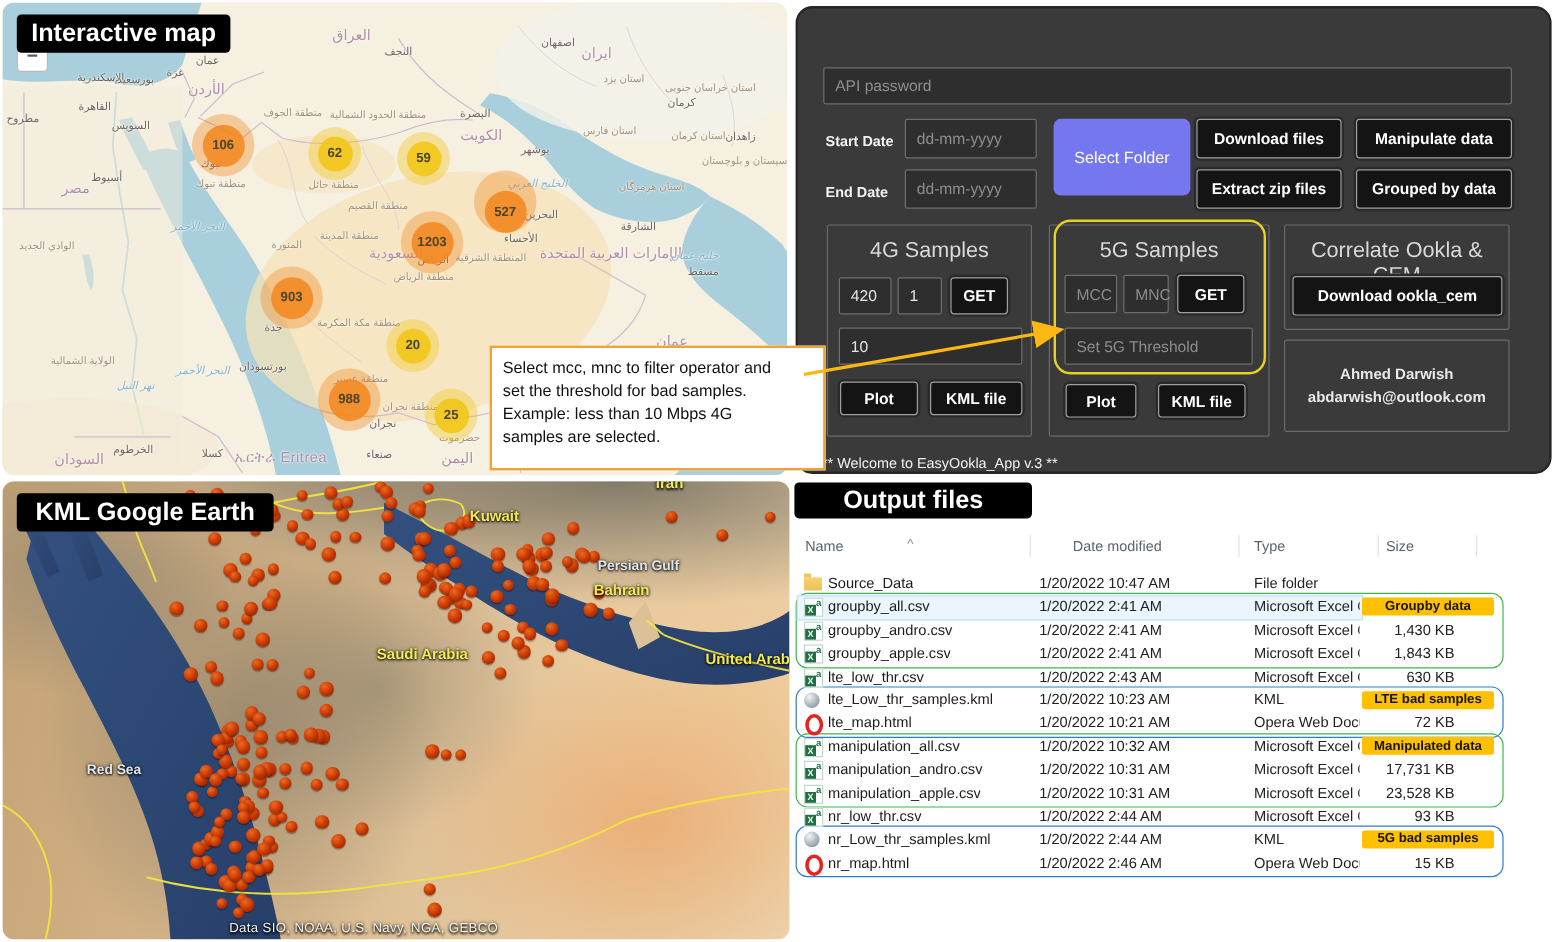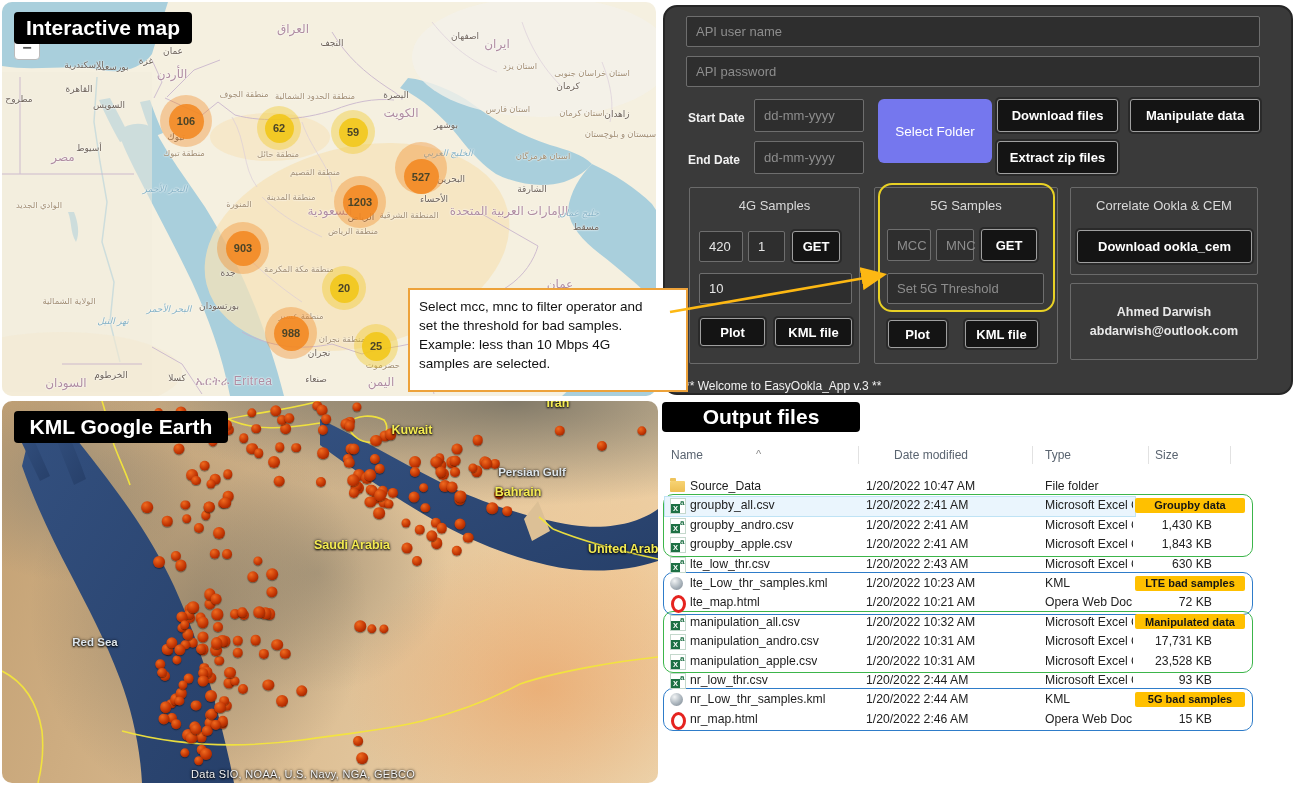--- a/index.html
+++ b/index.html
@@ -36,21 +36,21 @@
   #panel{position:absolute;left:663px;top:5px;width:630px;height:390px;background:#3a3a3a;
          border:2px solid #262626;border-radius:14px;box-sizing:border-box;z-index:1;}
   #panel *{box-sizing:border-box;}
   .inp{position:absolute;background:#2e2e2e;border:1px solid #6e6e6e;border-radius:2px;
        font-size:13px;padding:0 9px;display:flex;align-items:center;color:#e6e6e6;}
   .inp .ph{color:#8d8d8d;}
   .dbtn{position:absolute;background:#141414;border:1px solid #9f9f9f;border-radius:3px;color:#fff;
         font-weight:700;font-size:13px;display:flex;align-items:center;justify-content:center;
         cursor:pointer;box-shadow:0 0 0 2px #2a2a2a;}
   .grp{position:absolute;border:1px solid #6a6a6a;border-radius:2px;}
-  .grp-title{position:absolute;width:100%;text-align:center;color:#d9d9d9;font-size:13px;}
+  .grp-title{position:absolute;width:100%;text-align:center;color:#d9d9d9;font-size:18px;}
   .plbl{position:absolute;color:#f2f2f2;font-size:12px;font-weight:600;}
   #selfolder{position:absolute;background:#7577ee;border:none;border-radius:6px;color:#fff;
              font-size:13.5px;display:flex;align-items:center;justify-content:center;cursor:pointer;}
   #hl5g{position:absolute;border:2px solid #e8d125;border-radius:14px;z-index:6;pointer-events:none;}
   #contact{position:absolute;border:1px solid #6a6a6a;border-radius:2px;color:#e8e8e8;
            display:flex;flex-direction:column;align-items:center;justify-content:center;
            font-size:12.5px;line-height:1.45;font-weight:600;}
   #welcome{position:absolute;color:#f0f0f0;font-size:12px;}
 
   
@@ -244,40 +244,38 @@
         <div class="cluster orange lg" style="left: 289px; top: 331px;">
           <div class="ci">988</div>
         </div>
         <div class="cluster yellow sm" style="left: 374px; top: 344px;">
           <div class="ci">25</div>
         </div>
       </div>
   </div>
 
   <div id="panel">
-    <div class="inp" style="left:21px;top:9px;width:574px;height:31px;">
-        <span class="ph">API user name</span>
-      </div>
     <div class="inp" style="left:21px;top:49px;width:574px;height:31px;">
         <span class="ph">API password</span>
       </div>
 
     <div class="plbl" style="left:23px;top:104px;">Start Date</div>
     <div class="inp" style="left:89px;top:92px;width:110px;height:33px;">
         <span class="ph">dd-mm-yyyy</span>
       </div>
     <div class="plbl" style="left:23px;top:146px;">End Date</div>
     <div class="inp" style="left:89px;top:134px;width:110px;height:33px;">
         <span class="ph">dd-mm-yyyy</span>
       </div>
 
     <div id="selfolder" style="left:213px;top:92px;width:114px;height:64px;">Select Folder</div>
     <button class="dbtn" style="left:332px;top:92px;width:121px;height:33px;">Download files</button>
     <button class="dbtn" style="left:465px;top:92px;width:130px;height:33px;">Manipulate data</button>
     <button class="dbtn" style="left:332px;top:134px;width:121px;height:33px;">Extract zip files</button>
+    <button class="dbtn" style="left:465px;top:134px;width:130px;height:33px;">Grouped by data</button>
 
     <div class="grp" style="left:24px;top:180px;width:171px;height:177px;">
       <div class="grp-title" style="top:10px;">4G Samples</div>
     </div>
     <div class="inp" style="left:34px;top:224px;width:44px;height:31px;">
         <span>420</span>
       </div>
     <div class="inp" style="left:83px;top:224px;width:37px;height:31px;">
         <span>1</span>
       </div>

